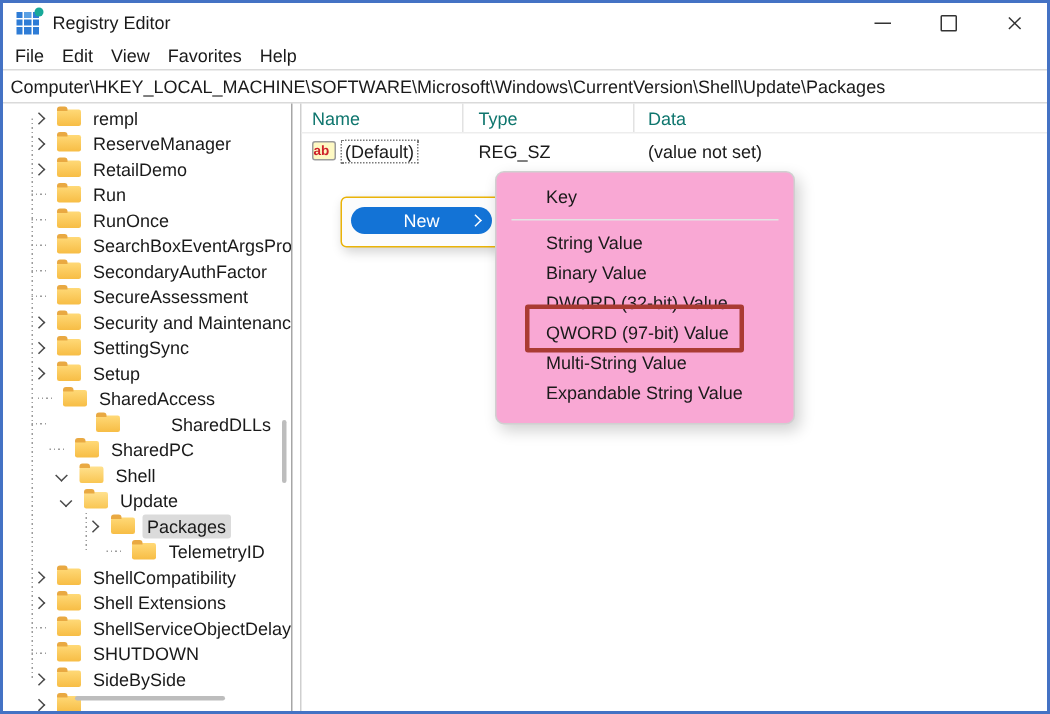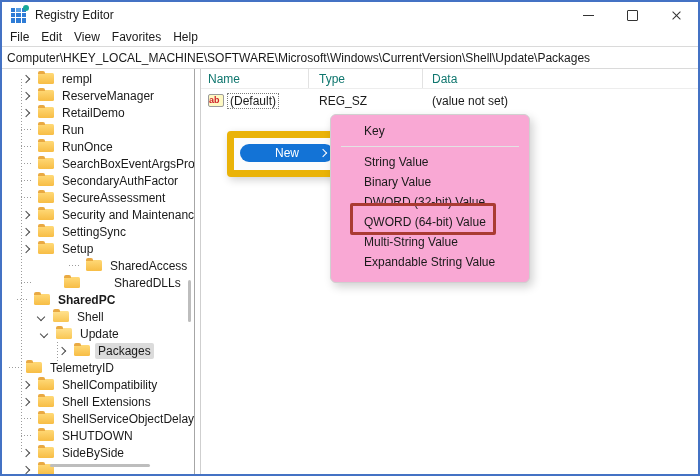--- a/index.html
+++ b/index.html
@@ -55,21 +55,21 @@
   .hcell.c-data{flex:1;border-right:none;padding-left:9px;}
   .list-row{display:flex;align-items:center;height:17px;margin-top:3px;}
   .rcell{box-sizing:border-box;display:flex;align-items:center;padding-left:7px;}
   .rcell.c-name{width:108px;}
   .rcell.c-type{width:114px;padding-left:10px;}
   .rcell.c-data{flex:1;padding-left:9px;}
   .ab-icon{width:14px;height:11px;flex:none;border:1px solid #9B9B9B;border-radius:2px;background:#fef9c3;color:#CE2029;
     font-weight:700;font-size:9px;line-height:10px;text-align:left;margin-right:3px;}
   .default-name{border:1px dotted #7a7a7a;padding:0 2px;}
   
-  .menu-new{position:absolute;left:225px;top:129px;width:106px;height:32px;background:#FCFCFC;border:7px solid #eab308;
+  .menu-new{position:absolute;left:225px;top:129px;width:106px;height:32px;background:#FCFCFC;border:1px solid #eab308;
     border-radius:4px;box-shadow:2px 3px 8px rgba(0,0,0,.18);z-index:5;}
   .new-pill{position:absolute;left:6px;top:6px;right:6px;height:18px;background:var(--accent);border-radius:9px;
     color:#fff;display:flex;align-items:center;justify-content:center;}
   .new-pill .chev{border-color:#fff;position:absolute;right:8px;top:6px;}
   .submenu{position:absolute;left:328px;top:112px;width:198px;background:#f9a8d4;border:1px solid #D0D0D0;border-radius:6px;
     box-shadow:3px 4px 10px rgba(0,0,0,.18);padding:6px 0 10px;z-index:6;}
   .submenu-item{height:20px;display:flex;align-items:center;padding-left:33px;white-space:nowrap;}
   .menu-sep{height:1px;background:#E3E3E3;margin:5px 10px;}
   .red-box{position:absolute;left:348px;top:201px;width:140px;height:26px;border:3px solid var(--red);border-radius:2px;z-index:7;}
 </style>
@@ -190,35 +190,35 @@
             <span class="folder"></span>
             <span class="tlabel">SettingSync</span>
           </div>
           <div class="tree-row" style="padding-left: 12px; text-align: center;">
             <span class="slot">
               <i class="chev right"></i>
             </span>
             <span class="folder"></span>
             <span class="tlabel">Setup</span>
           </div>
-          <div class="tree-row" style="padding-left: 16px; margin-left: 44px;">
+          <div class="tree-row" style="padding-left: 16px;">
             <span class="slot">
               <i class="stub"></i>
             </span>
             <span class="folder"></span>
             <span class="tlabel">SharedAccess</span>
           </div>
           <div class="tree-row" style="padding-left: 12px; gap: 26px;">
             <span class="slot">
               <i class="stub"></i>
             </span>
             <span class="folder"></span>
             <span class="tlabel">SharedDLLs</span>
           </div>
-          <div class="tree-row" style="padding-left: 8px; font-weight: bold;">
+          <div class="tree-row" style="padding-left: 24px;">
             <span class="slot">
               <i class="stub"></i>
             </span>
             <span class="folder"></span>
             <span class="tlabel">SharedPC</span>
           </div>
           <div class="tree-row" style="padding-left: 27px;">
             <span class="slot">
               <i class="chev down"></i>
             </span>
@@ -232,21 +232,21 @@
             <span class="folder open"></span>
             <span class="tlabel">Update</span>
           </div>
           <div class="tree-row" style="padding-left: 48px;">
             <span class="slot">
               <i class="chev right"></i>
             </span>
             <span class="folder"></span>
             <span class="tlabel selected">Packages</span>
           </div>
-          <div class="tree-row" style="">
+          <div class="tree-row" style="padding-left: 48px; justify-content: center;">
             <span class="slot">
               <i class="stub"></i>
             </span>
             <span class="folder"></span>
             <span class="tlabel">TelemetryID</span>
           </div>
           <div class="tree-row" style="padding-left: 12px;">
             <span class="slot">
               <i class="chev right"></i>
             </span>
@@ -318,20 +318,20 @@
       <i class="chev right"></i>
     </div>
   </div>
 
   <div class="submenu" id="submenuItems">
       <div class="submenu-item">Key</div>
       <div class="menu-sep"></div>
       <div class="submenu-item">String Value</div>
       <div class="submenu-item">Binary Value</div>
       <div class="submenu-item">DWORD (32-bit) Value</div>
-      <div class="submenu-item">QWORD (64-bit) Value</div>
+      <div class="submenu-item">QWORD (97-bit) Value</div>
       <div class="submenu-item">Multi-String Value</div>
       <div class="submenu-item">Expandable String Value</div>
     </div>
 
   <div class="red-box"></div>
 
 </div>
 
 </body></html>

